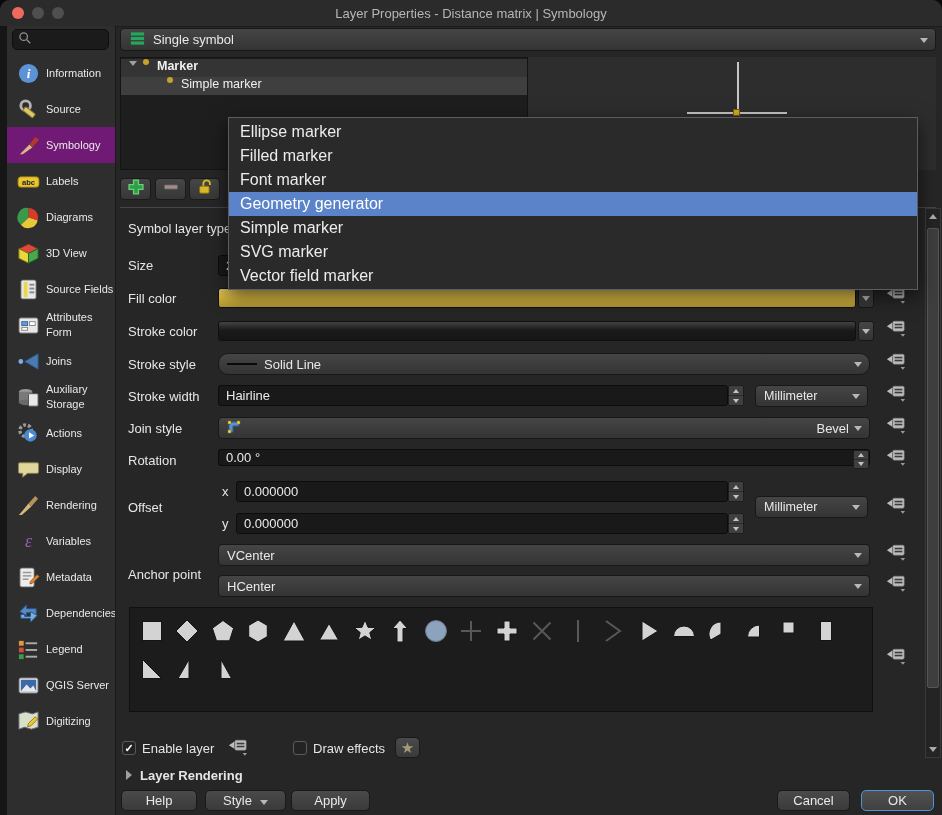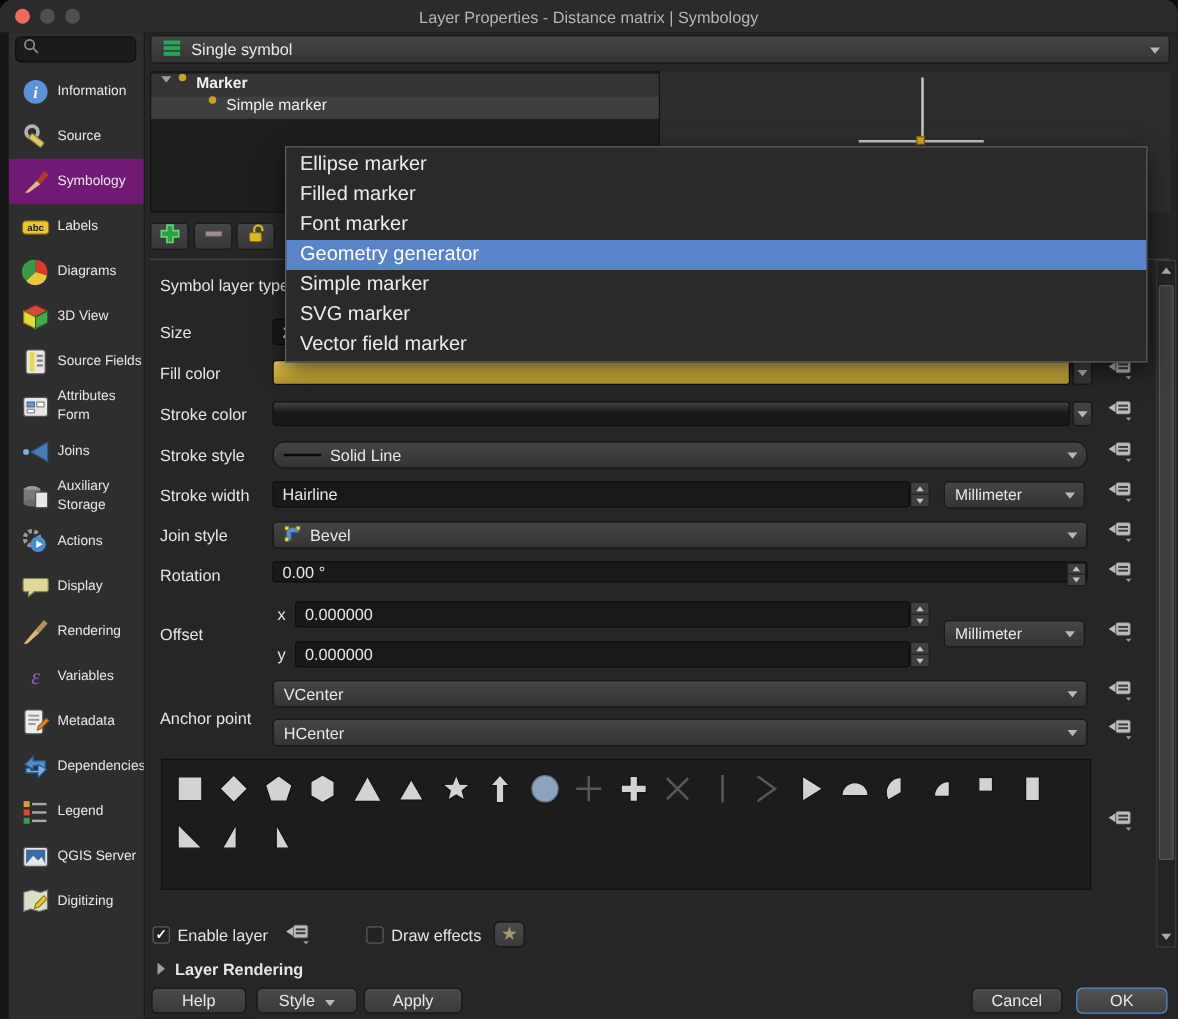--- a/index.html
+++ b/index.html
@@ -401,21 +401,21 @@
       <span><svg viewBox="0 0 24 22" width="24" height="20">
           <polygon points="2,9 8,5 8,13" fill="#bcbcbc"></polygon>
           <rect x="8.5" y="3.5" width="12.5" height="11" rx="1.5" fill="#bcbcbc" stroke="#7a7a7a" stroke-width="0.6"></rect>
           <rect x="10.5" y="6.3" width="8.5" height="1.8" fill="#3c3c3c"></rect>
           <rect x="10.5" y="9.6" width="8.5" height="1.8" fill="#3c3c3c"></rect>
           <polygon points="17,17.5 22,17.5 19.5,20.5" fill="#9a9a9a"></polygon>
         </svg></span>
     </div>
 
   <div class="flabel" style="left:128px;top:421px;">Join style</div>
-  <div class="combo" style="left:218px;top:417px;width:652px;height:22px;">
+  <div class="combo" style="left:218px;top:417px;width:652px;height:22px;justify-content:space-between;">
     <span><svg viewBox="0 0 14 14" width="14" height="14">
           <polygon points="2,12 2,5 5,2 12,2 12,6 6,6 6,12" fill="#5e8fcc" stroke="#2c5a9a"></polygon>
           <rect x="1" y="1" width="3" height="3" fill="#e8d84a" stroke="#8a7a10" stroke-width="0.5"></rect>
           <rect x="10" y="1" width="3" height="3" fill="#e8d84a" stroke="#8a7a10" stroke-width="0.5"></rect>
           <rect x="1" y="10" width="3" height="3" fill="#e8d84a" stroke="#8a7a10" stroke-width="0.5"></rect>
         </svg></span>
     <span>Bevel</span>
     <span class="carr"></span>
   </div>
   <div class="ddbtn" style="left:884px;top:417px;">

